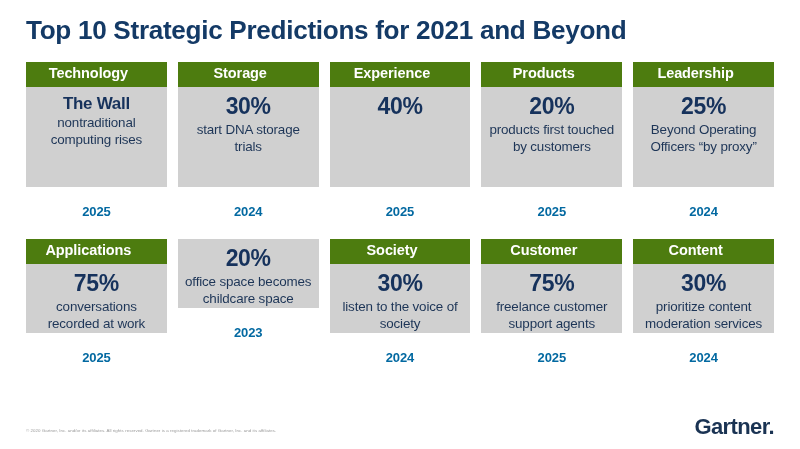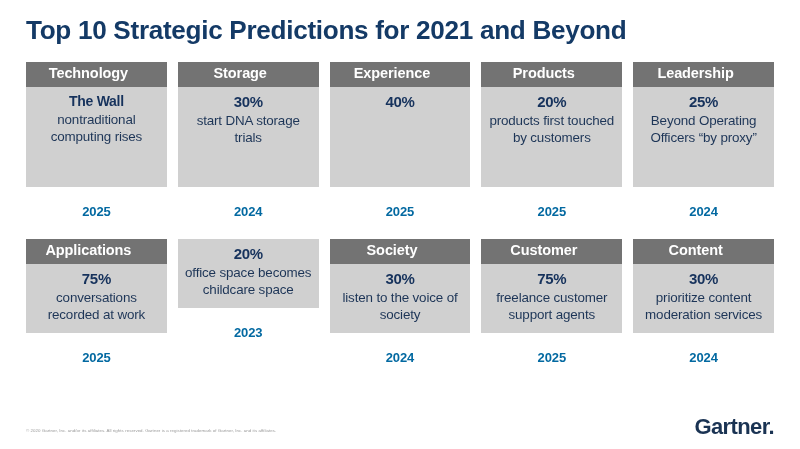--- a/index.html
+++ b/index.html
@@ -40,21 +40,21 @@
   .grid-row.row-2 {
     margin-top: 20px;
   }
   .card-col {
     flex: 1 1 0;
     min-width: 0;
     display: flex;
     flex-direction: column;
   }
   .card-header {
-    background: #737373;
+    background: #4d7c0f;
     color: #ffffff;
     font-size: 14.5px;
     font-weight: bold;
     text-align: center;
     padding: 4px 18px 5px 2px;
     line-height: 1.1;
     letter-spacing: -0.1px;
   }
   .card-body {
     background: #d0d0d0;
@@ -63,29 +63,29 @@
     padding: 7px 6px 6px 6px;
     text-align: center;
     display: flex;
     flex-direction: column;
     align-items: center;
   }
   .row-2 .card-body {
     height: 69px;
   }
   .card-stat {
-    font-size: 15px;
+    font-size: 23px;
     font-weight: bold;
     color: #16325c;
     line-height: 1.12;
     letter-spacing: -0.3px;
     white-space: nowrap;
   }
   .card-stat.stat-wall {
-    font-size: 14px;
+    font-size: 17px;
   }
   .card-desc {
     font-size: 13.4px;
     color: #1d3557;
     line-height: 1.28;
     margin-top: 1px;
     letter-spacing: -0.15px;
   }
   .card-year {
     font-size: 13px;

